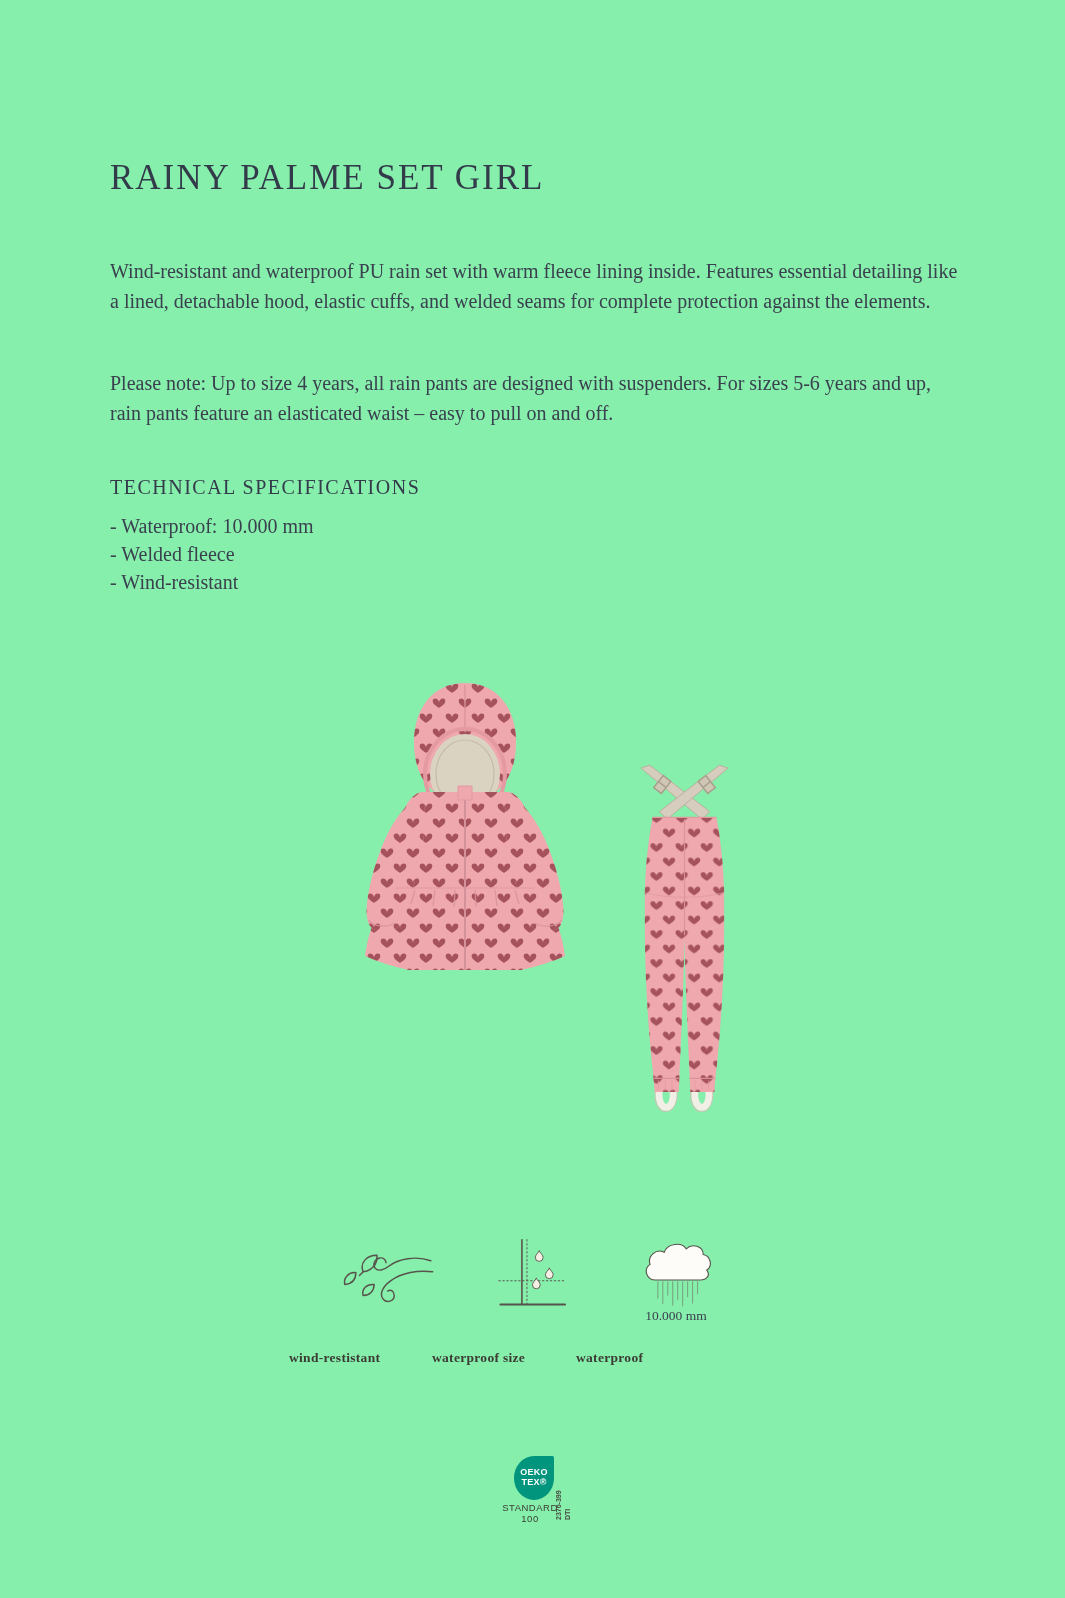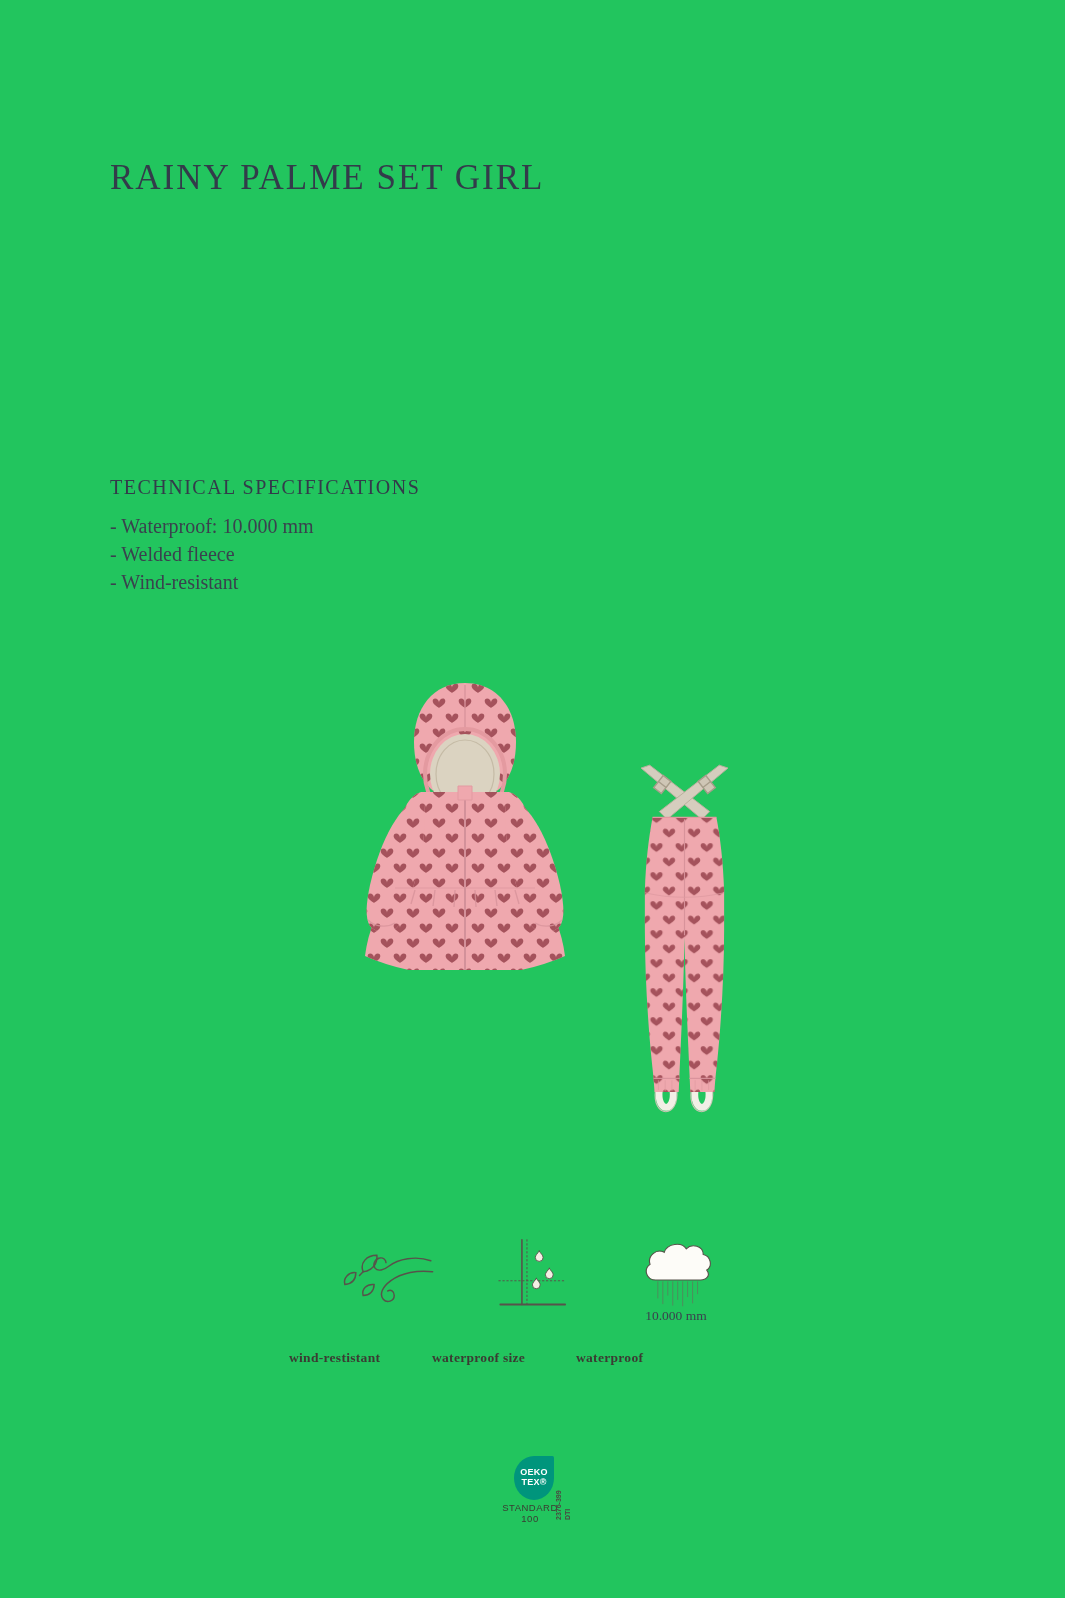--- a/index.html
+++ b/index.html
@@ -1,21 +1,21 @@
 <!DOCTYPE html>
 <html><head>
 <meta charset="utf-8">
 <style>
   * { margin:0; padding:0; box-sizing:border-box; }
   html,body { background:#e9e6df; }
   .page {
     position:relative;
     width:1065px; height:1598px;
     margin:0 auto;
-    background:#22c55e;
+    background:#86efac;
     font-family:"Liberation Serif", serif;
     color:#3A414E;
     overflow:hidden;
   }
   .title {
     position:absolute; left:110px; top:158px;
     font-size:35px; font-weight:400; letter-spacing:2px;
     color:#333B4A; white-space:nowrap;
   }
   .desc {
@@ -72,20 +72,22 @@
     font-weight:700; white-space:nowrap;
   }
 </style>
 </head>
 <body>
 
 <div class="page">
 
   <h1 class="title">RAINY PALME SET GIRL</h1>
 
+  <p class="desc p1">Wind-resistant and waterproof PU rain set with warm fleece lining inside. Features essential detailing like a lined, detachable hood, elastic cuffs, and welded seams for complete protection against the elements.</p>
+  <p class="desc p2">Please note: Up to size 4 years, all rain pants are designed with suspenders. For sizes 5-6 years and up, rain pants feature an elasticated waist – easy to pull on and off.</p>
 
   <h2 class="spec-heading">TECHNICAL SPECIFICATIONS</h2>
 
   <div class="spec-list">
     <div>- Waterproof: 10.000 mm</div>
     <div>- Welded fleece</div>
     <div>- Wind-resistant</div>
   </div>
 
   <svg class="garment jacket-svg" width="300" height="292" viewBox="0 0 300 292">

